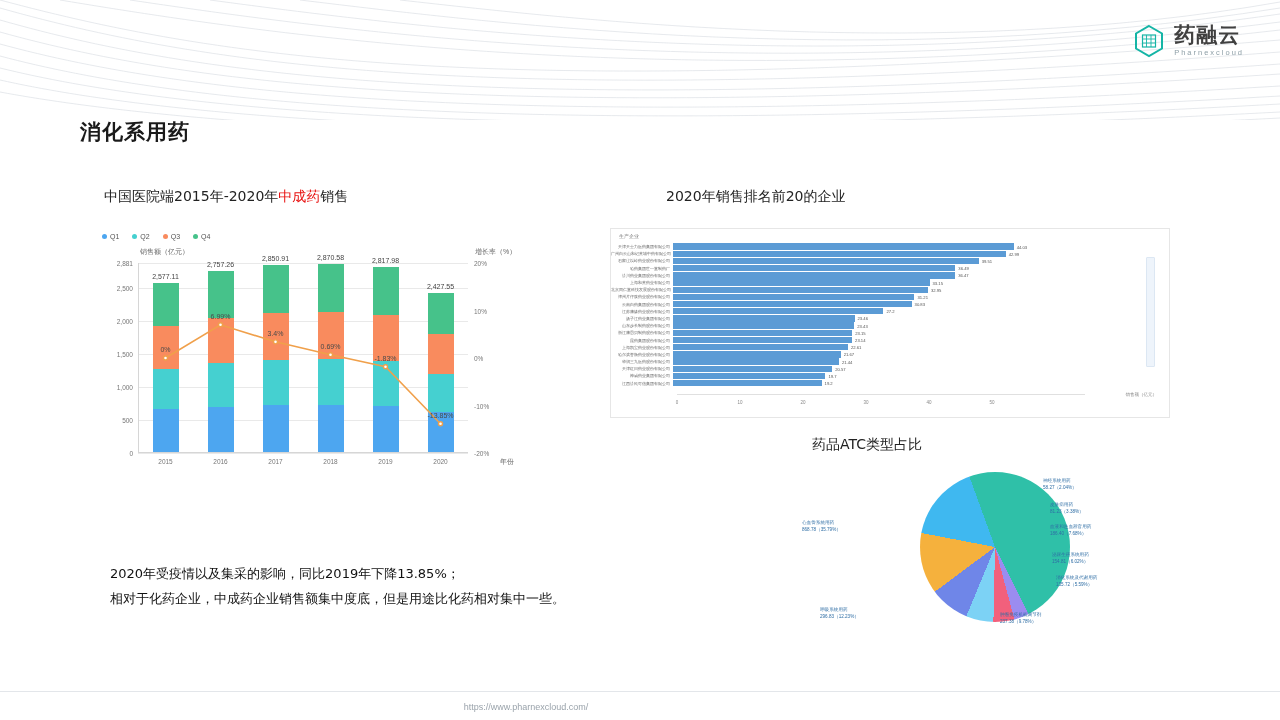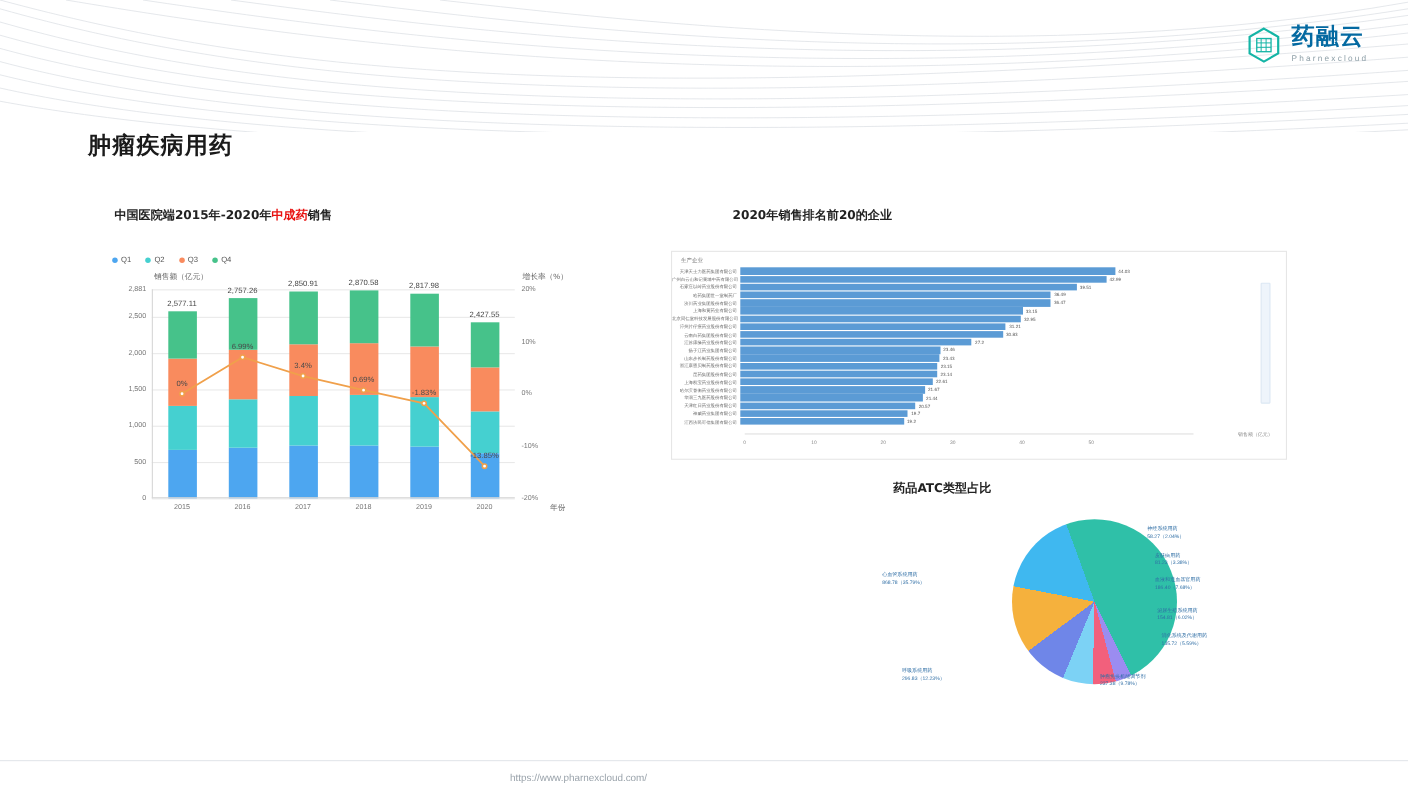--- a/index.html
+++ b/index.html
@@ -10,32 +10,32 @@
     background:#ffffff; color:#333; position:relative; overflow:hidden;
   }
   
   .wave-wrap { position:absolute; top:0; left:0; width:1280px; height:120px; overflow:hidden; }
   .wave-wrap svg { display:block; }
 
   
   .logo { position:absolute; top:24px; right:36px; display:flex; align-items:center; gap:8px; }
   .logo-mark { width:34px; height:34px; position:relative; }
   .logo-text { display:flex; flex-direction:column; line-height:1; }
-  .logo-cn { font-size:21px; font-weight:bold; color:#0369a1; letter-spacing:1px; font-family:Liberation Mono, monospace;}
+  .logo-cn { font-size:21px; font-weight:bold; color:#404040; letter-spacing:1px; font-family:Liberation Serif, serif;}
   .logo-en { font-size:7.5px; color:#8fa0a8; letter-spacing:2px; margin-top:3px; text-align:right;}
 
   
   .page-title {
     position:absolute; left:80px; top:118px;
     font-size:21px; font-weight:bold; color:#1a1a1a;
     font-family:"DejaVu Sans",sans-serif; letter-spacing:1px;
   }
 
   
-  .sec-title { font-size:11px; font-weight:bold; color:#222; font-family:"DejaVu Sans",sans-serif; }
+  .sec-title { font-size:14px; font-weight:normal; color:#222; font-family:"DejaVu Sans",sans-serif; }
   .hl-red { color:#e8100f; }
 
   #chart1-title { position:absolute; left:104px; top:188px; }
   #chart2-title { position:absolute; left:666px; top:188px; }
   #chart3-title { position:absolute; left:812px; top:436px; }
 
   
   #chart1 { position:absolute; left:80px; top:225px; width:470px; height:260px; }
   .c1-legend { position:absolute; left:22px; top:8px; display:flex; gap:13px; font-size:7px; color:#555; }
   .c1-legend .li { display:flex; align-items:center; gap:3px; }
@@ -114,21 +114,21 @@
       <rect x="10.5" y="11" width="13" height="12" fill="none" stroke="#15b5a6" stroke-width="1.2"></rect>
       <path d="M10.5 15 H23.5 M10.5 19 H23.5 M14.5 11 V23 M19 11 V23" stroke="#15b5a6" stroke-width="0.9"></path>
     </svg>
   </span>
   <span class="logo-text">
     <span class="logo-cn">药融云</span>
     <span class="logo-en">Pharnexcloud</span>
   </span>
 </div>
 
-<div class="page-title">肿瘤疾病用药</div>
+<div class="page-title">消化系用药</div>
 
 <div class="sec-title" id="chart1-title">
   <span>中国医院端2015年-2020年</span><span class="hl-red">中成药</span><span>销售</span>
 </div>
 
 <div id="chart1">
   <div class="c1-legend" id="c1-legend">
       <span class="li">
         <span class="dot" style="background: rgb(77, 166, 240);"></span>
         <span>Q1</span>
@@ -406,16 +406,18 @@
       <div class="pie-lbl" style="left: 170px; top: 40px;"><span class="nm">皮肤病用药</span><span>81.23（3.38%）</span></div>
       <div class="pie-lbl" style="left: 170px; top: 62px;"><span class="nm">血液和造血器官用药</span><span>186.40（7.68%）</span></div>
       <div class="pie-lbl" style="left: 172px; top: 90px;"><span class="nm">泌尿生殖系统用药</span><span>154.81（6.02%）</span></div>
       <div class="pie-lbl" style="left: 120px; top: 150px;"><span class="nm">肿瘤免疫机能调节剂</span><span>237.38（9.78%）</span></div>
       <div class="pie-lbl" style="left: -60px; top: 145px;"><span class="nm">呼吸系统用药</span><span>296.83（12.23%）</span></div>
       <div class="pie-lbl" style="left: 176px; top: 113px;"><span class="nm">消化系统及代谢用药</span><span>135.72（5.59%）</span></div>
     </div>
 </div>
 
 <div id="bullets">
+    <div>2020年受疫情以及集采的影响，同比2019年下降13.85%；</div>
+    <div>相对于化药企业，中成药企业销售额集中度底，但是用途比化药相对集中一些。</div>
   </div>
 
 <div class="footer-line"></div>
 <div class="footer-url">https://www.pharnexcloud.com/</div>
 
 </body></html>

